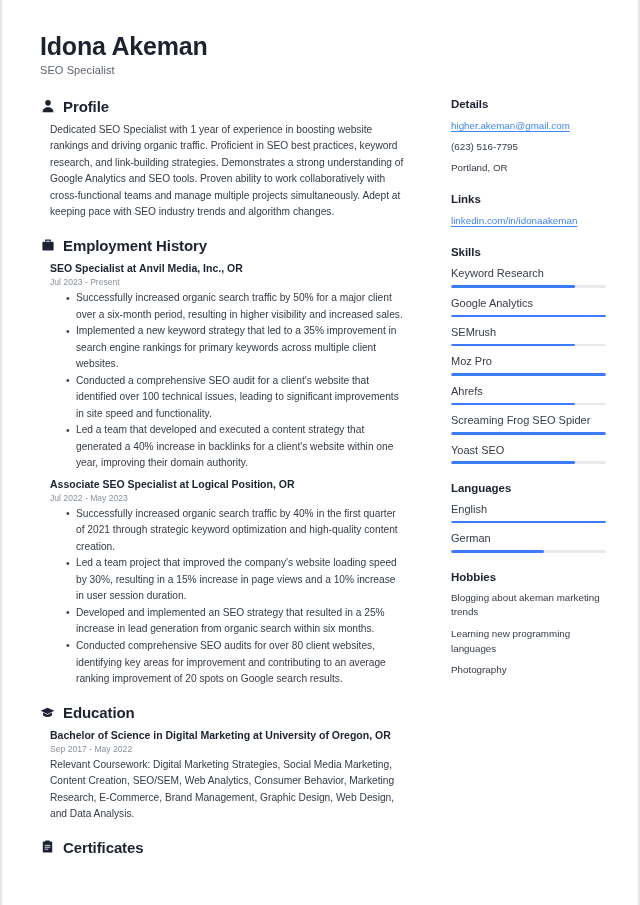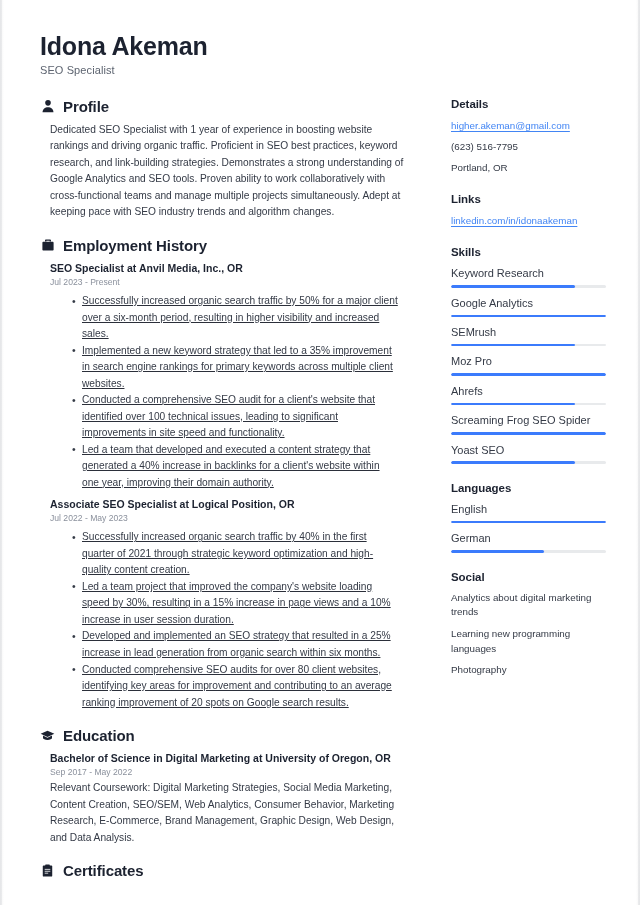--- a/index.html
+++ b/index.html
@@ -109,23 +109,22 @@
     margin-bottom: 3px;
   }
   .entry-desc {
     font-size: 10.2px;
     line-height: 1.62;
     color: #343a46;
     margin-top: 1px;
   }
   ul.bullets {
     list-style: none;
-    margin: 6px;
+    margin: 0;
     padding: 0 0 0 16px;
-    text-decoration: underline;
   }
   ul.bullets li {
     position: relative;
     font-size: 10.2px;
     line-height: 1.62;
     color: #343a46;
     padding-left: 10px;
     margin-bottom: 0px;
   }
   ul.bullets li::before {
@@ -372,21 +371,21 @@
 
         <div class="meter-item">
           <div class="meter-label">German</div>
           <div class="meter-track">
             <div class="meter-fill" style="width: 60%; background: rgb(59, 123, 252);"></div>
           </div>
         </div>
       </div>
 
       <div class="side-block">
-        <div class="side-title">Social</div>
-        <div class="hobby-line">Analytics about digital marketing trends</div>
+        <div class="side-title">Hobbies</div>
+        <div class="hobby-line">Blogging about akeman marketing trends</div>
         <div class="hobby-line">Learning new programming languages</div>
         <div class="hobby-line">Photography</div>
       </div>
 
     </div>
   </div>
 </div>
 
 </body></html>

